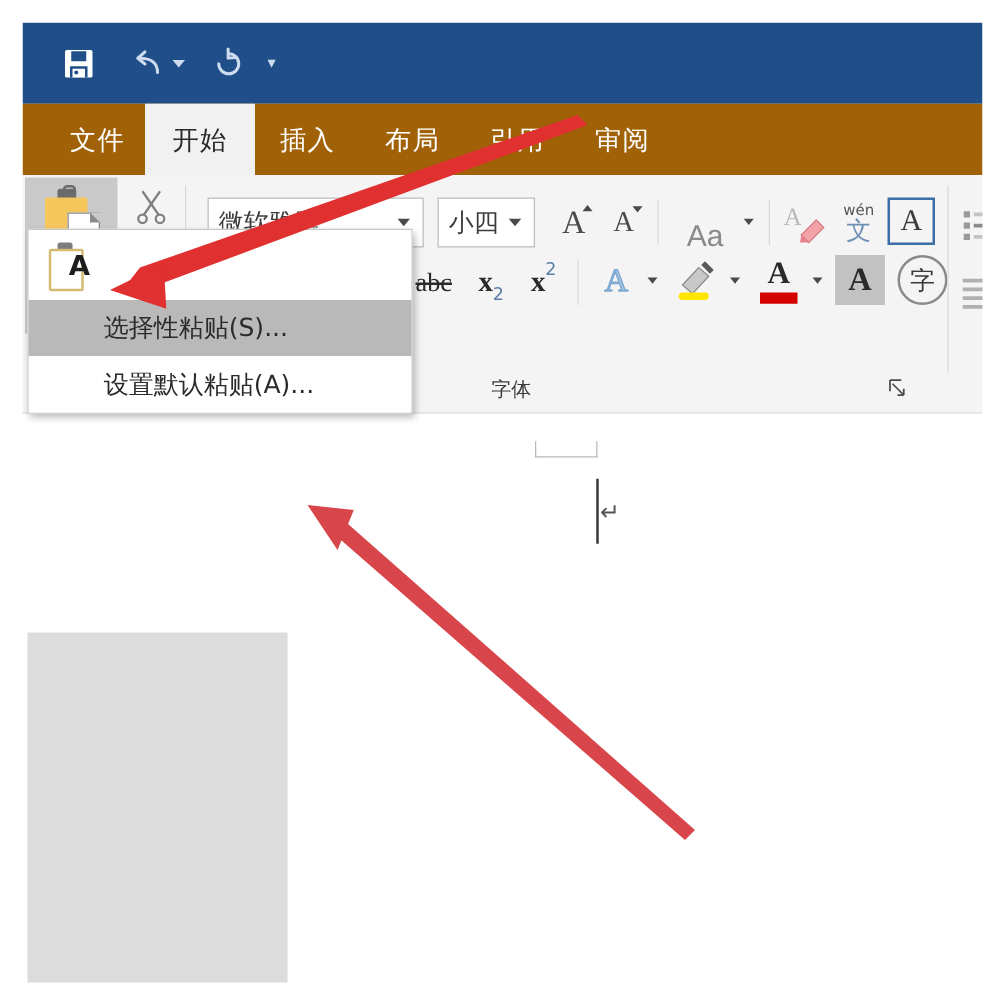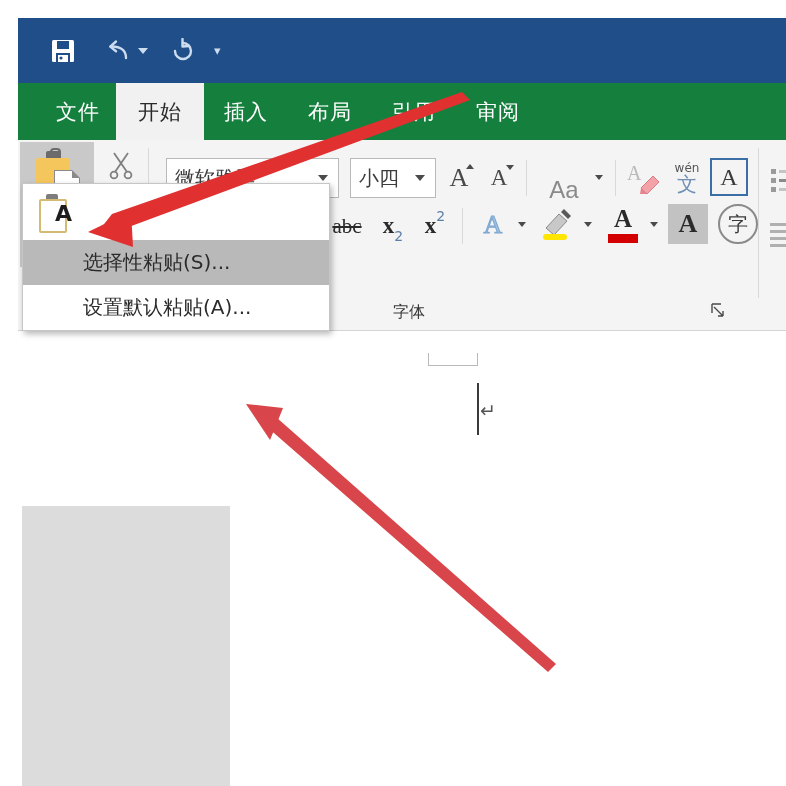--- a/index.html
+++ b/index.html
@@ -26,21 +26,21 @@
   }
   .qat-caret{
     width:0;height:0;border-left:5px solid transparent;border-right:5px solid transparent;
     border-top:6px solid #cddcef;margin-left:-4px;
   }
   .qat-more{color:#cddcef;font-size:13px;line-height:1;margin-left:8px;}
 
   
   .tabbar{
     position:absolute;left:0;top:65px;width:768px;height:57px;
-    background:#15803d;
+    background:#a16207;
   }
   .tabs{position:absolute;left:0;top:0;display:flex;height:57px;align-items:stretch;}
   .tab{
     display:flex;align-items:center;justify-content:center;
     color:#ffffff;font-size:21px;letter-spacing:1px;
     padding:0 20px;
   }
   .tab.active{
     background:#f1f1f1;color:#2a2a2a;
   }
@@ -251,21 +251,21 @@
         <path d="M14 11 L20 16" stroke="#4a4a4a" stroke-width="3.4" stroke-linecap="round"></path>
       </svg>
     </div>
 
     <div class="vsep" style="left:130px;top:8px;height:150px;"></div>
 
     <div class="combo" style="left:148px;top:18px;width:173px;height:40px;">
       <span class="val">微软雅黑</span>
       <span class="cv"></span>
     </div>
-    <div class="combo" style="left:332px;top:18px;width:86px;height:40px;">
+    <div class="combo" style="left:332px;top:18px;width:78px;height:40px;">
       <span class="val">小四</span>
       <span class="cv"></span>
     </div>
 
     <div class="tbtn" style="left:424px;top:20px;width:34px;height:36px;">
       <span style="font-size:26px;font-family:'Liberation Serif',serif;">A</span>
       <span style="position:absolute;right:2px;top:4px;width:0;height:0;border-left:4px solid transparent;border-right:4px solid transparent;border-bottom:5px solid #4a4a4a;"></span>
     </div>
     <div class="tbtn" style="left:464px;top:20px;width:34px;height:36px;">
       <span style="font-size:23px;font-family:'Liberation Serif',serif;">A</span>

